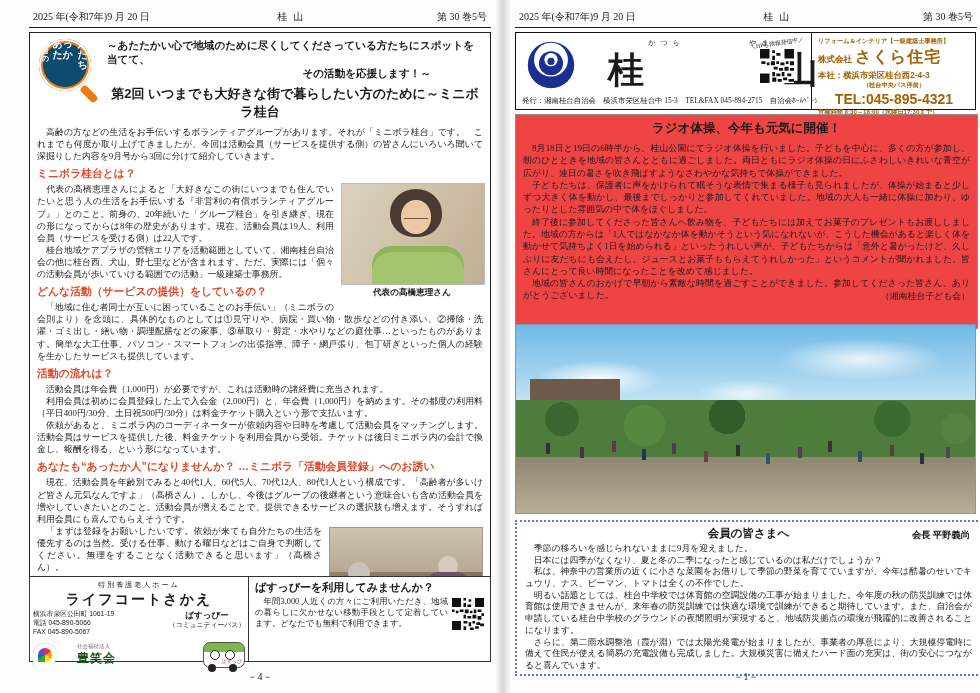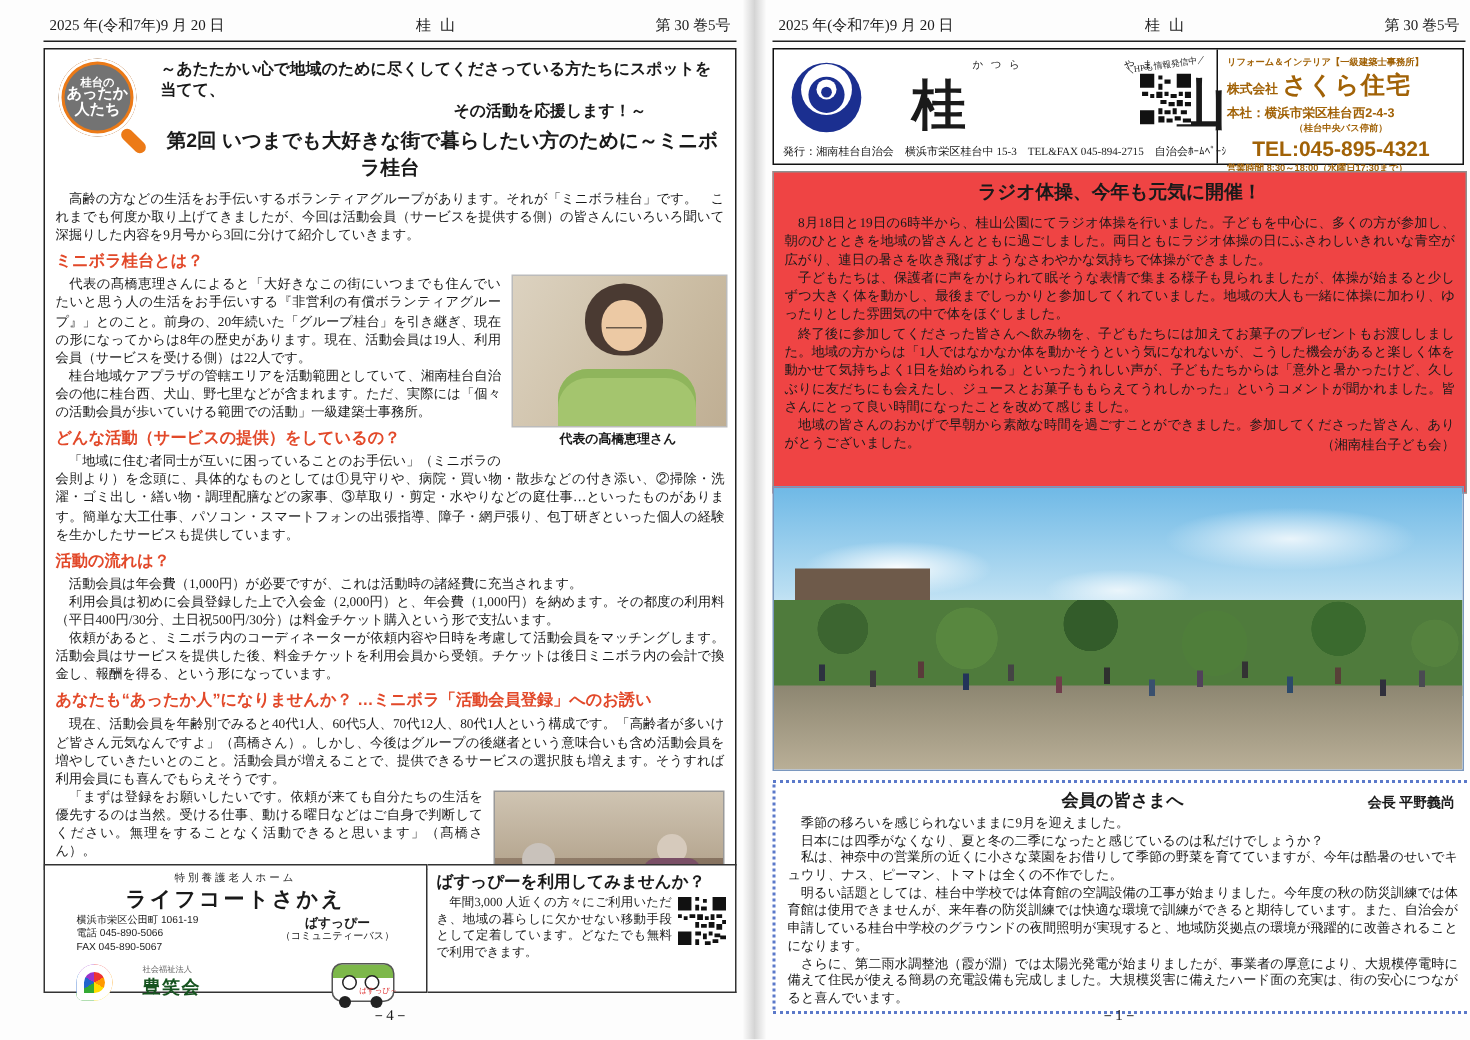--- a/index.html
+++ b/index.html
@@ -14,23 +14,23 @@
   
   .pg-header{display:flex;justify-content:space-between;align-items:flex-end;
              font-size:10px;padding:4px 4px 3px 4px;border-bottom:1.4px solid #222;}
   .pg-header .ttl{letter-spacing:6px;}
 
   
   .main-box{position:absolute;left:0;top:26px;width:446px;height:536px;border:1.6px solid #222;
             padding:6px 7px 4px 7px;overflow:hidden;background:#fff;}
   .badge{float:left;width:64px;height:60px;position:relative;margin:0 6px 2px 0;}
   .badge-circle{position:absolute;left:2px;top:0;width:52px;height:52px;border-radius:50%;
-                background:#737373;color:#fff;text-align:center;
+                background:#0c4a6e;color:#fff;text-align:center;
                 font-family:"Liberation Sans","DejaVu Sans",sans-serif;font-weight:bold;
-                display:flex;flex-direction:column;justify-content:center;line-height:1.05;
+                display:flex;flex-direction:row;justify-content:center;line-height:1.05;
                 box-shadow:inset 0 0 0 2px #fff,inset 0 0 0 4px #ec7a17;}
   .badge-circle .b1{font-size:7.5px;}
   .badge-circle .b2{font-size:10px;}
   .badge-circle .b3{font-size:10px;}
   .badge-handle{position:absolute;right:2px;bottom:1px;width:20px;height:8px;background:#ec7a17;
                 border-radius:4px;transform:rotate(45deg);}
   .tagline{font-family:"Liberation Sans","DejaVu Sans",sans-serif;font-weight:bold;font-size:10.6px;}
   .tagline.t2{text-align:right;padding-right:52px;}
   .lead-title{font-family:"Liberation Sans","DejaVu Sans",sans-serif;font-weight:bold;
               font-size:13px;text-align:center;margin:4px 0 5px 0;clear:none;}
@@ -51,21 +51,21 @@
   .photo-meeting{float:right;width:152px;height:126px;margin:2px 0 3px 7px;position:relative;
       overflow:hidden;border:1px solid #999;
       background:linear-gradient(165deg,#a4917c 0%,#8a7663 45%,#6e5c4c 100%);}
   .pm-wall{position:absolute;left:0;top:0;width:100%;height:44px;background:linear-gradient(#cfc4b2,#b7a892);}
   .pm-head1{position:absolute;left:18px;top:34px;width:22px;height:22px;border-radius:50%;background:#c9c2bb;}
   .pm-body1{position:absolute;left:8px;top:52px;width:42px;height:40px;border-radius:10px;background:#3a3f46;}
   .pm-head2{position:absolute;left:108px;top:28px;width:20px;height:20px;border-radius:50%;background:#d6cabc;}
   .pm-body2{position:absolute;left:98px;top:44px;width:40px;height:34px;border-radius:10px;background:#7a4f66;}
   .contact-p{font-size:9.2px;margin:4px 0 2px 0;}
   .ads-row{position:absolute;left:0;top:570px;width:462px;height:86px;display:flex;}
-  .ad-life{width:212px;border:1.4px solid #333;padding:3px 21px;background:#fff;position:relative;
+  .ad-life{width:212px;border:1.4px solid #333;padding:3px 3px;background:#fff;position:relative;
            font-family:"Liberation Sans","DejaVu Sans",sans-serif;}
   .ad-life .small-c{font-size:7px;text-align:center;letter-spacing:2px;}
   .ad-life .big-c{font-size:14px;font-weight:bold;text-align:center;letter-spacing:2px;margin:1px 0;}
   .life-cols{display:flex;justify-content:space-between;font-size:6.8px;line-height:1.3;}
   .life-cols .r{text-align:center;}
   .life-cols .r .bn{font-weight:bold;font-size:8.5px;}
   .life-foot{display:flex;align-items:center;gap:20px;margin-top:2px;}
   .apple-logo{width:24px;height:24px;border-radius:50% 50% 50% 4px;
       background:conic-gradient(#e33 0 60deg,#f90 60deg 120deg,#fd0 120deg 180deg,#3a3 180deg 240deg,#26c 240deg 300deg,#93c 300deg 360deg);
       box-shadow:inset 0 0 0 5px #fff;}

